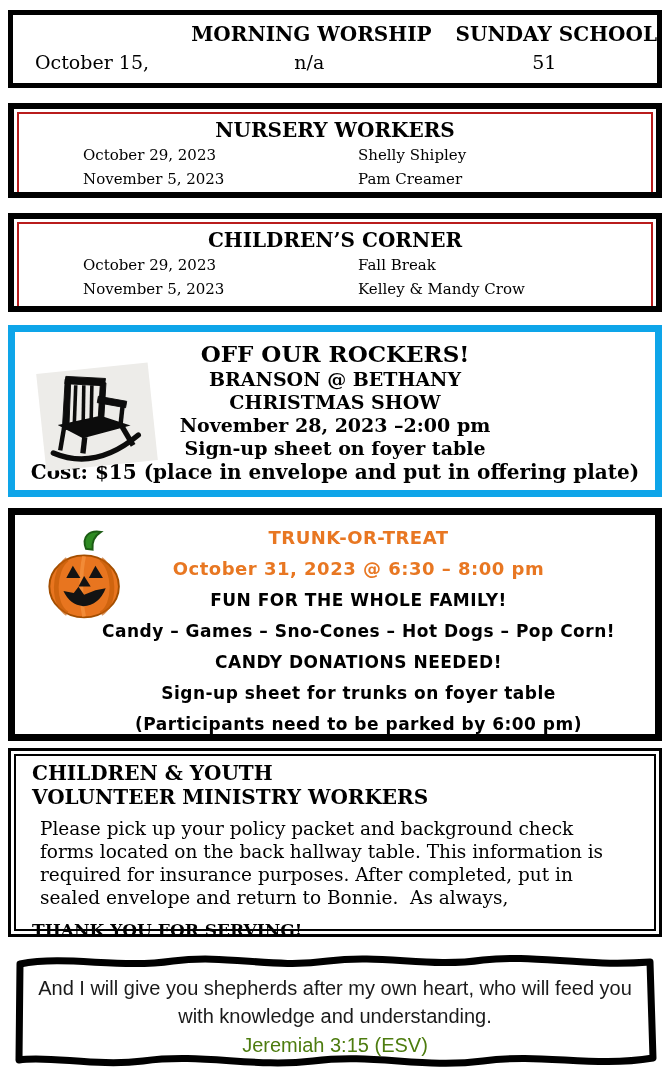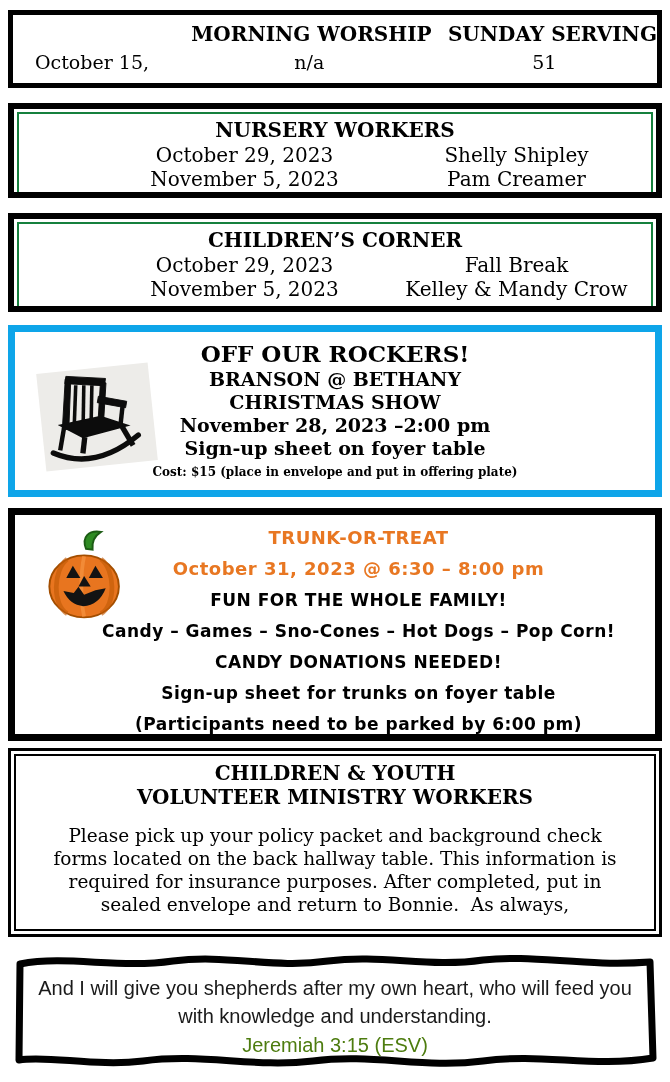--- a/index.html
+++ b/index.html
@@ -17,69 +17,69 @@
 
   
   .attendance { height: 78px; border: 5px solid #000; margin-bottom: 15px; padding-top: 5px; }
   .att-grid { display: grid; grid-template-columns: 27% 38% 35%; }
   .att-head { font-weight: bold; font-size: 20px; line-height: 28px; text-align: right; }
   .att-cell { font-size: 19px; line-height: 28px; text-align: center; }
   .att-date { text-align: left; padding-left: 22px; }
 
   
   .dbl-outer { border: 6px solid #000; margin-bottom: 15px; }
-  .dbl-inner { border: 2px solid #15803d; margin: 3px; padding: 3px 0 6px 0; }
+  .dbl-inner { border: 2px solid #b91c1c; margin: 3px; padding: 3px 0 6px 0; }
   .nursery { height: 95px; }
   .corner  { height: 99px; margin-bottom: 13px; }
   .roster-title { font-weight: bold; font-size: 20px; line-height: 26px; text-align: center; }
-  .roster-row { display: grid; grid-template-columns: 275px 1fr; padding-left: 88px; font-size: 20px; line-height: 24px; text-align: center; }
+  .roster-row { display: grid; grid-template-columns: 275px 1fr; padding-left: 64px; font-size: 15px; line-height: 24px; }
 
   
   .rockers { height: 172px; border: 7px solid #0ea5e9; margin-bottom: 11px; position: relative; text-align: center; padding-top: 8px; }
   .rockers-title { font-weight: bold; font-size: 23px; line-height: 28px; }
   .rockers-line  { font-weight: bold; font-size: 19px; line-height: 23px; }
-  .rockers-cost  { font-weight: bold; font-size: 12px; line-height: 24px; }
+  .rockers-cost  { font-weight: bold; font-size: 20px; line-height: 24px; }
   .chair-img {
     position: absolute; left: 26px; top: 36px;
     width: 112px; height: 98px;
     background: #edece9;
     transform: rotate(-6deg);
   }
 
   
   .trunk { height: 233px; border: 7px solid #000; margin-bottom: 7px; position: relative; text-align: center; padding-top: 12px;
            font-family: "DejaVu Sans", sans-serif; font-weight: bold; padding-left: 47px; }
   .trunk-line { font-size: 17px; line-height: 22px; margin-bottom: 9px; letter-spacing: 0.5px; }
   .trunk-accent { color: var(--accent, #E87722); font-size: 18px; }
   .pumpkin-img { position: absolute; left: 24px; top: 12px; width: 94px; height: 100px; }
 
   
   .vol-outer { height: 189px; border: 3px solid #000; margin-bottom: 13px; }
-  .vol-inner { border: 2px solid #000; margin: 3px; height: 177px; text-align: center; padding: 5px 16px 0 16px; }
+  .vol-inner { border: 2px solid #000; margin: 3px; height: 177px; padding: 5px 16px 0 16px; }
   .vol-title { font-weight: bold; font-size: 20px; line-height: 24px; }
-  .vol-body  { font-size: 18.5px; line-height: 23px; margin: 15px; white-space: pre-wrap; }
+  .vol-body  { font-size: 18.5px; line-height: 23px; margin: 8px; white-space: pre-wrap; }
   .vol-close { font-weight: bold; font-size: 17px; line-height: 26px; }
 
   
   .verse { height: 122px; position: relative; text-align: center;
            font-family: "Liberation Sans", sans-serif; padding: 24px 24px 0 24px; }
   .verse svg.frame { position: absolute; left: 0; top: 0; pointer-events: none; }
   .verse-text { font-size: 20px; line-height: 28px; color: #1a1a1a; }
   .verse-ref  { font-size: 20px; line-height: 30px; color: #4d7c0f; }
 </style>
 </head>
 <body>
 
 <div class="page">
 
   <section class="box attendance">
     <div class="att-grid">
       <div class="att-cell"></div>
       <div class="att-head">MORNING WORSHIP</div>
-      <div class="att-head">SUNDAY SERVING</div>
+      <div class="att-head">SUNDAY SCHOOL</div>
     </div>
     <div class="att-grid">
       <div class="att-cell att-date">October 15, 2023</div>
       <div class="att-cell">n/a</div>
       <div class="att-cell">51</div>
     </div>
   </section>
 
   <section class="box dbl-outer nursery">
     <div class="dbl-inner">

